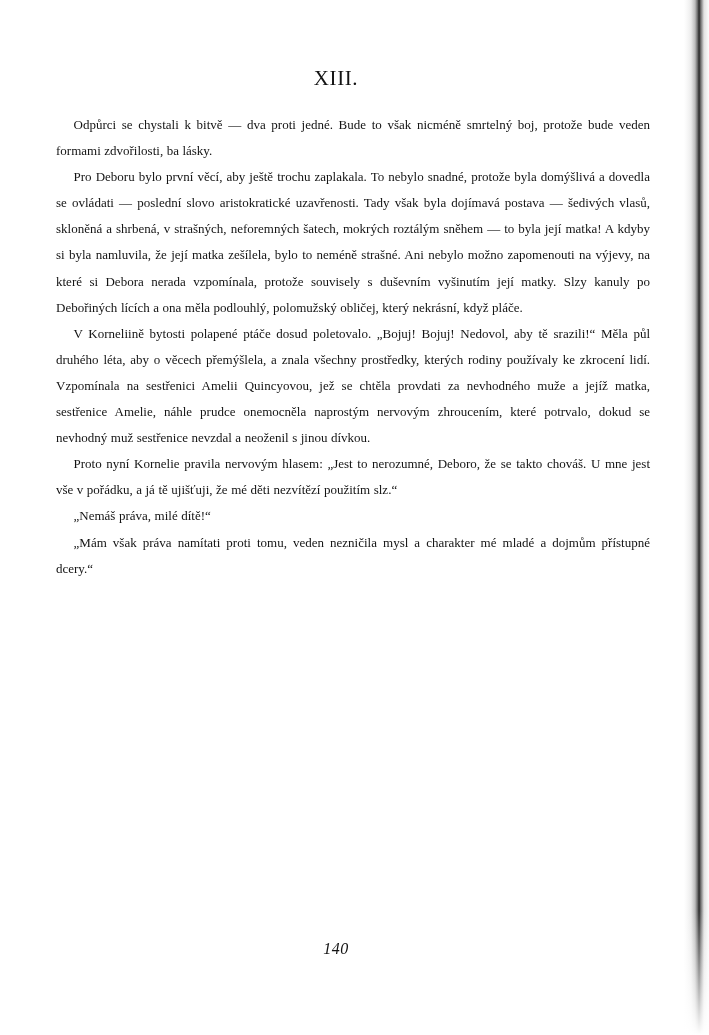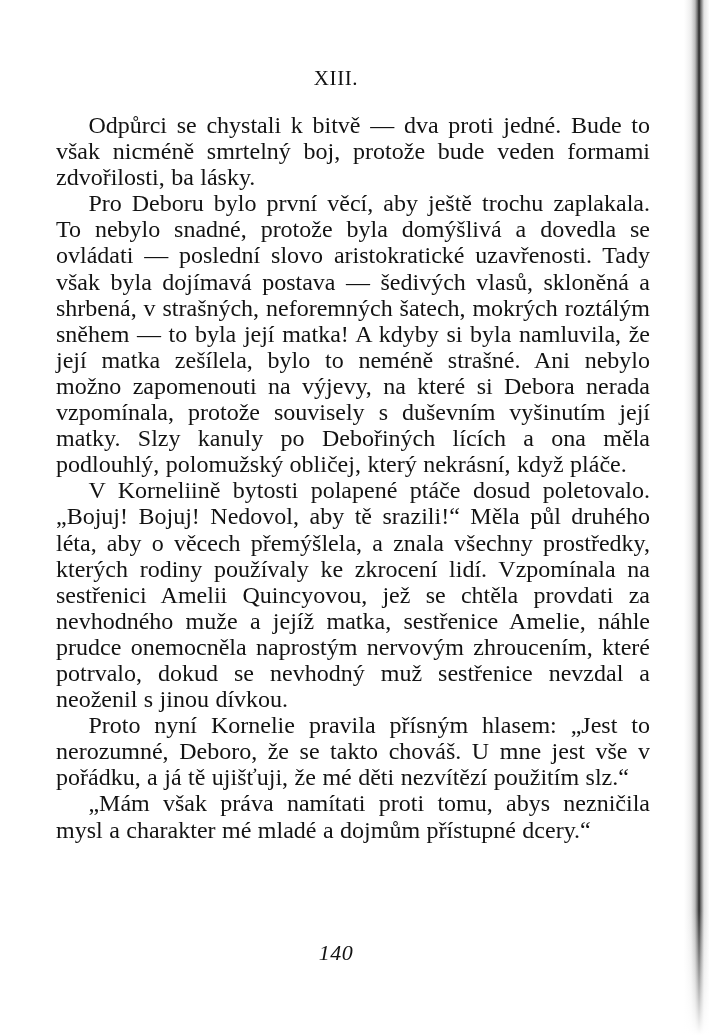--- a/index.html
+++ b/index.html
@@ -66,51 +66,52 @@
     position: absolute;
     top: 112px;
     left: 56px;
     width: 594px;
   }
 
   .para {
     margin: 0;
     text-align: justify;
     text-justify: inter-word;
-    font-size: 24px;
+    font-size: 13px;
     line-height: 26.1px;
     text-indent: 1.35em;
     hyphens: manual;
     word-spacing: 0.02em;
   }
   .para:last-child { margin-bottom: 0; }
 
   #page-number {
     position: absolute;
     top: 940px;
     left: 0;
     width: 672px;
     text-align: center;
-    font-size: 22px;
+    font-size: 16px;
     font-style: italic;
     letter-spacing: 0.5px;
   }
 </style>
 </head>
 <body>
 
 <div id="page">
 
   <div id="page-edge"></div>
 
   <div id="chapter-heading">XIII.</div>
 
   <div id="body-text">
     <p class="para">Odpůrci se chystali k bitvě — dva proti jedné. Bude to však nicméně smrtelný boj, protože bude veden formami zdvořilosti, ba lásky.</p>
     <p class="para">Pro Deboru bylo první věcí, aby ještě trochu zaplakala. To nebylo snadné, protože byla domýšlivá a dovedla se ovládati — poslední slovo aristokratické uzavřenosti. Tady však byla dojímavá postava — šedivých vlasů, skloněná a shrbená, v strašných, neforemných šatech, mokrých roztálým sněhem — to byla její matka! A kdyby si byla namluvila, že její matka zešílela, bylo to neméně strašné. Ani nebylo možno zapomenouti na výjevy, na které si Debora nerada vzpomínala, protože souvisely s duševním vyšinutím její matky. Slzy kanuly po Debořiných lících a ona měla podlouhlý, polomužský obličej, který nekrásní, když pláče.</p>
     <p class="para">V Korneliině bytosti polapené ptáče dosud poletovalo. „Bojuj! Bojuj! Nedovol, aby tě srazili!“ Měla půl druhého léta, aby o věcech přemýšlela, a znala všechny prostředky, kterých rodiny používaly ke zkrocení lidí. Vzpomínala na sestřenici Amelii Quincyovou, jež se chtěla provdati za nevhodného muže a jejíž matka, sestřenice Amelie, náhle prudce onemocněla naprostým nervovým zhroucením, které potrvalo, dokud se nevhodný muž sestřenice nevzdal a neoženil s jinou dívkou.</p>
-    <p class="para">Proto nyní Kornelie pravila přísným hlasem: „Jest to nerozumné, Deboro, že se takto chováš. U mne jest vše v pořádku, a já tě ujišťuji, že mé děti nezvítězí použitím slz.“</p>
-    <p class="para">„Mám však práva namítati proti tomu, abys nezničila mysl a charakter mé mladé a dojmům přístupné dcery.“</p>
+    <p class="para">Proto nyní Kornelie pravila nervovým hlasem: „Jest to nerozumné, Deboro, že se takto chováš. U mne jest vše v pořádku, a já tě ujišťuji, že mé děti nezvítězí použitím slz.“</p>
+    <p class="para">„Nemáš práva, milé dítě!“</p>
+    <p class="para">„Mám však práva namítati proti tomu, veden nezničila mysl a charakter mé mladé a dojmům přístupné dcery.“</p>
   </div>
 
   <div id="page-number">140</div>
 
 </div>
 
 </body></html>

